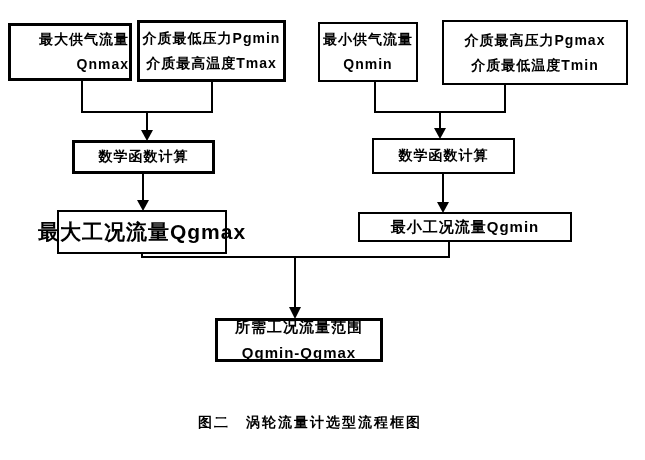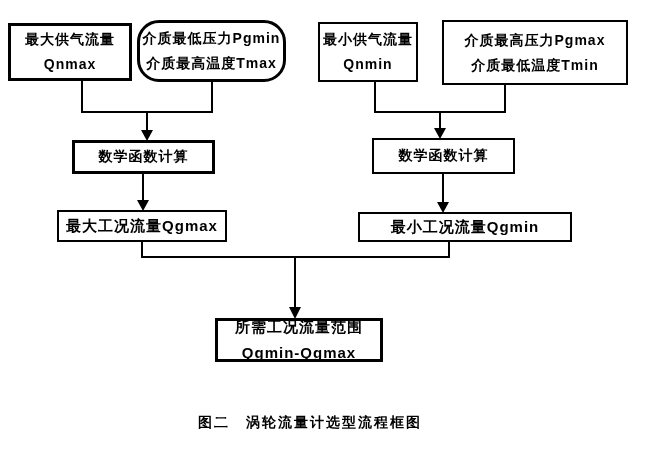--- a/index.html
+++ b/index.html
@@ -84,26 +84,26 @@
     </g>
     <g fill="#000000" stroke="none">
       <polygon points="141,130 153,130 147,141"></polygon>
       <polygon points="434,128 446,128 440,139"></polygon>
       <polygon points="137,200 149,200 143,211"></polygon>
       <polygon points="437,202 449,202 443,213"></polygon>
       <polygon points="289,307 301,307 295,319"></polygon>
     </g>
   </svg>
 
-  <div class="fbox thick" style="left:8px; top:23px; width:124px; height:58px;">
+  <div class="fbox thick" style="left:8px; top:23px; width:124px; height:58px;align-items:flex-end;">
     <span class="bline">最大供气流量</span>
     <span class="bline">Qnmax</span>
   </div>
 
-  <div class="fbox thick" style="left:137px; top:20px; width:149px; height:62px;border-radius:22px;">
+  <div class="fbox thick" style="left:137px; top:20px; width:149px; height:62px;">
     <span class="bline">介质最低压力Pgmin</span>
     <span class="bline">介质最高温度Tmax</span>
   </div>
 
   <div class="fbox" style="left:318px; top:22px; width:100px; height:60px;">
     <span class="bline">最小供气流量</span>
     <span class="bline">Qnmin</span>
   </div>
 
   <div class="fbox" style="left:442px; top:20px; width:186px; height:65px;">
@@ -112,21 +112,21 @@
   </div>
 
   <div class="fbox thick single" style="left:72px; top:140px; width:143px; height:34px;">
     <span class="bline">数学函数计算</span>
   </div>
 
   <div class="fbox single" style="left:372px; top:138px; width:143px; height:36px;">
     <span class="bline">数学函数计算</span>
   </div>
 
-  <div class="fbox single" style="left:57px; top:210px; width:170px; height:32px; font-size:15px;">
+  <div class="fbox single" style="left:57px; top:210px; width:170px; height:44px; font-size:21px;">
     <span class="bline">最大工况流量Qgmax</span>
   </div>
 
   <div class="fbox single" style="left:358px; top:212px; width:214px; height:30px; font-size:15px;">
     <span class="bline">最小工况流量Qgmin</span>
   </div>
 
   <div class="fbox thick" style="left:215px; top:318px; width:168px; height:44px; font-size:15px; line-height:26px;">
     <span class="bline">所需工况流量范围</span>
     <span class="bline">Qgmin-Qgmax</span>

